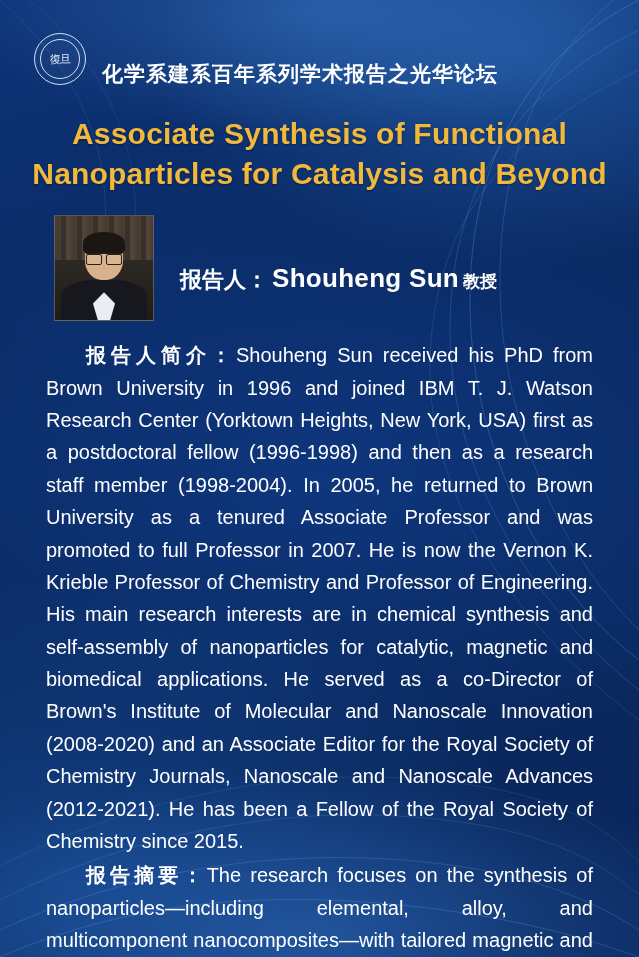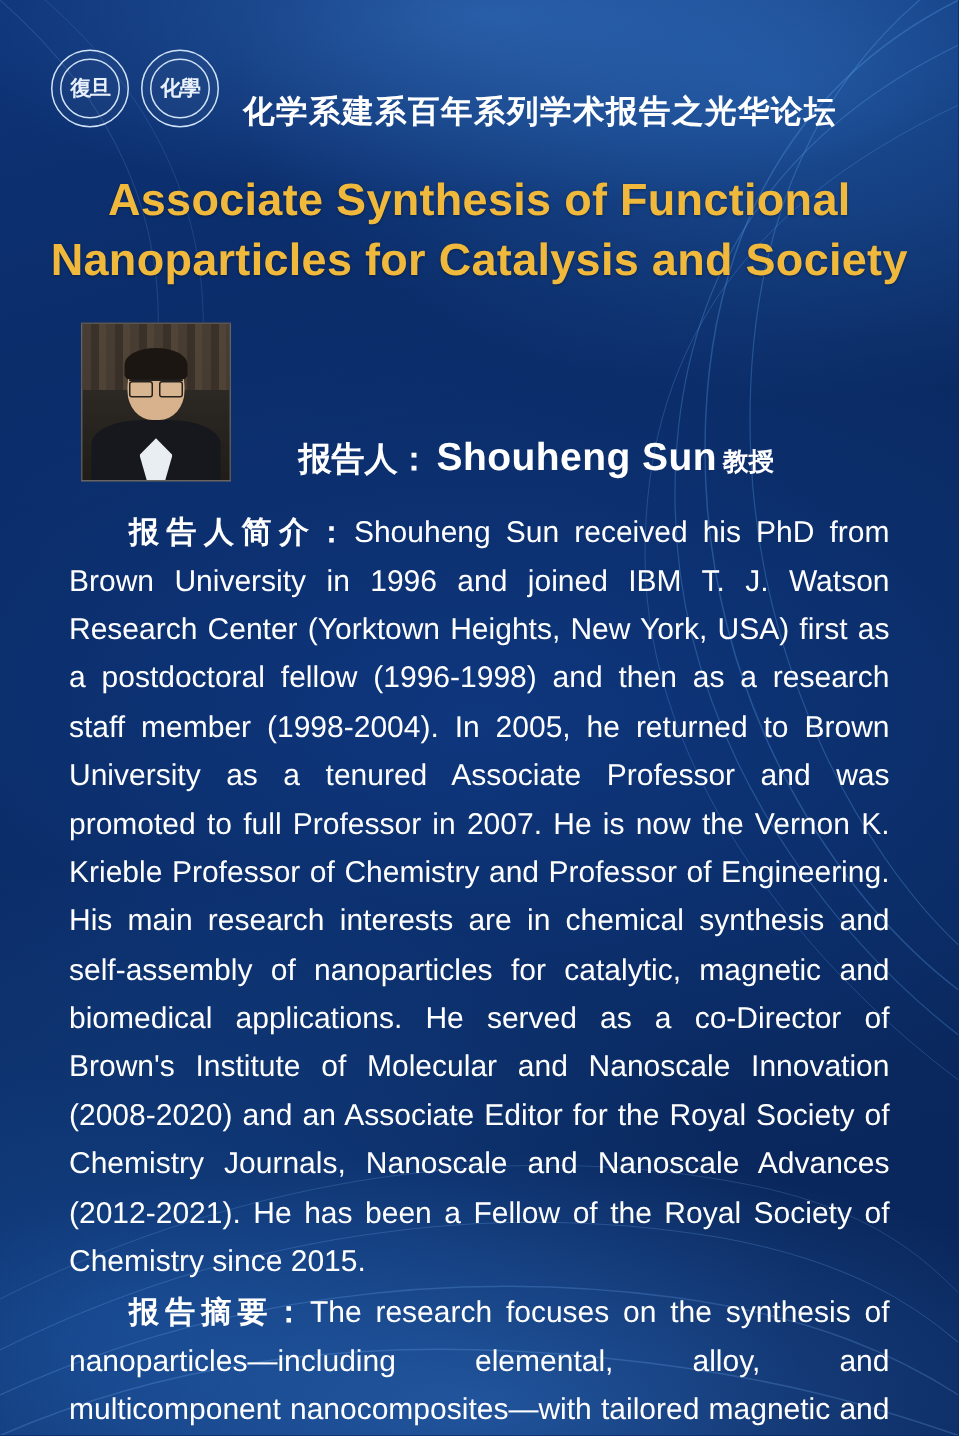--- a/index.html
+++ b/index.html
@@ -68,25 +68,24 @@
     flex: 0 0 auto;
     background: rgba(255,255,255,0.03);
   }
   .logo .inner {
     width: 38px; height: 38px;
     border-radius: 50%;
     border: 1.1px solid #cfe2f7;
     display: flex;
     align-items: center;
     justify-content: center;
-    font-size: 14px;
+    font-size: 11px;
     color: #e8f1fb;
     font-family: "Liberation Serif", serif;
     letter-spacing: -1px;
-    font-weight: bold;
   }
   .logo2 { margin-left: 8px; }
   .header-title {
     margin-left: 16px;
     color: #ffffff;
     font-size: 21px;
     font-weight: bold;
     letter-spacing: 1px;
     white-space: nowrap;
     margin-top: 29px;
@@ -104,24 +103,23 @@
     font-weight: bold;
     line-height: 1.32;
     letter-spacing: 0.2px;
     text-shadow: 0 1px 2px rgba(0,0,0,0.35);
   }
 
   
   .speaker-row {
     position: relative;
     display: flex;
-    align-items: flex-end;
+    align-items: center;
     margin: 22px 12px 0 0;
     padding-left: 54px;
-    gap: 19px;
   }
   .photo {
     width: 98px;
     height: 104px;
     flex: 0 0 auto;
     border: 1px solid rgba(255,255,255,0.25);
     background: linear-gradient(180deg, #35312c 0%, #201c18 100%);
     position: relative;
     overflow: hidden;
   }
@@ -256,29 +254,26 @@
         <path d="M0 0 C 80 70 110 150 105 230" stroke-width="0.7"></path>
         <path d="M30 0 C 110 70 140 150 135 235" stroke-width="0.6"></path>
       </g>
     </svg>
   </div>
 
   <div class="header">
     <div class="logo">
       <div class="inner">復旦</div>
     </div>
-    <div class="logo logo2">
-      <div class="inner">化學</div>
-    </div>
     <div class="header-title">化学系建系百年系列学术报告之光华论坛</div>
   </div>
 
   <div class="title-block">
     <div class="title-line">Associate Synthesis of Functional</div>
-    <div class="title-line">Nanoparticles for Catalysis and Society</div>
+    <div class="title-line">Nanoparticles for Catalysis and Beyond</div>
   </div>
 
   <div class="speaker-row">
     <div class="photo">
       <div class="shelf"></div>
       <div class="body"></div>
       <div class="shirt"></div>
       <div class="head"></div>
       <div class="hair"></div>
       <div class="glasses"></div>

